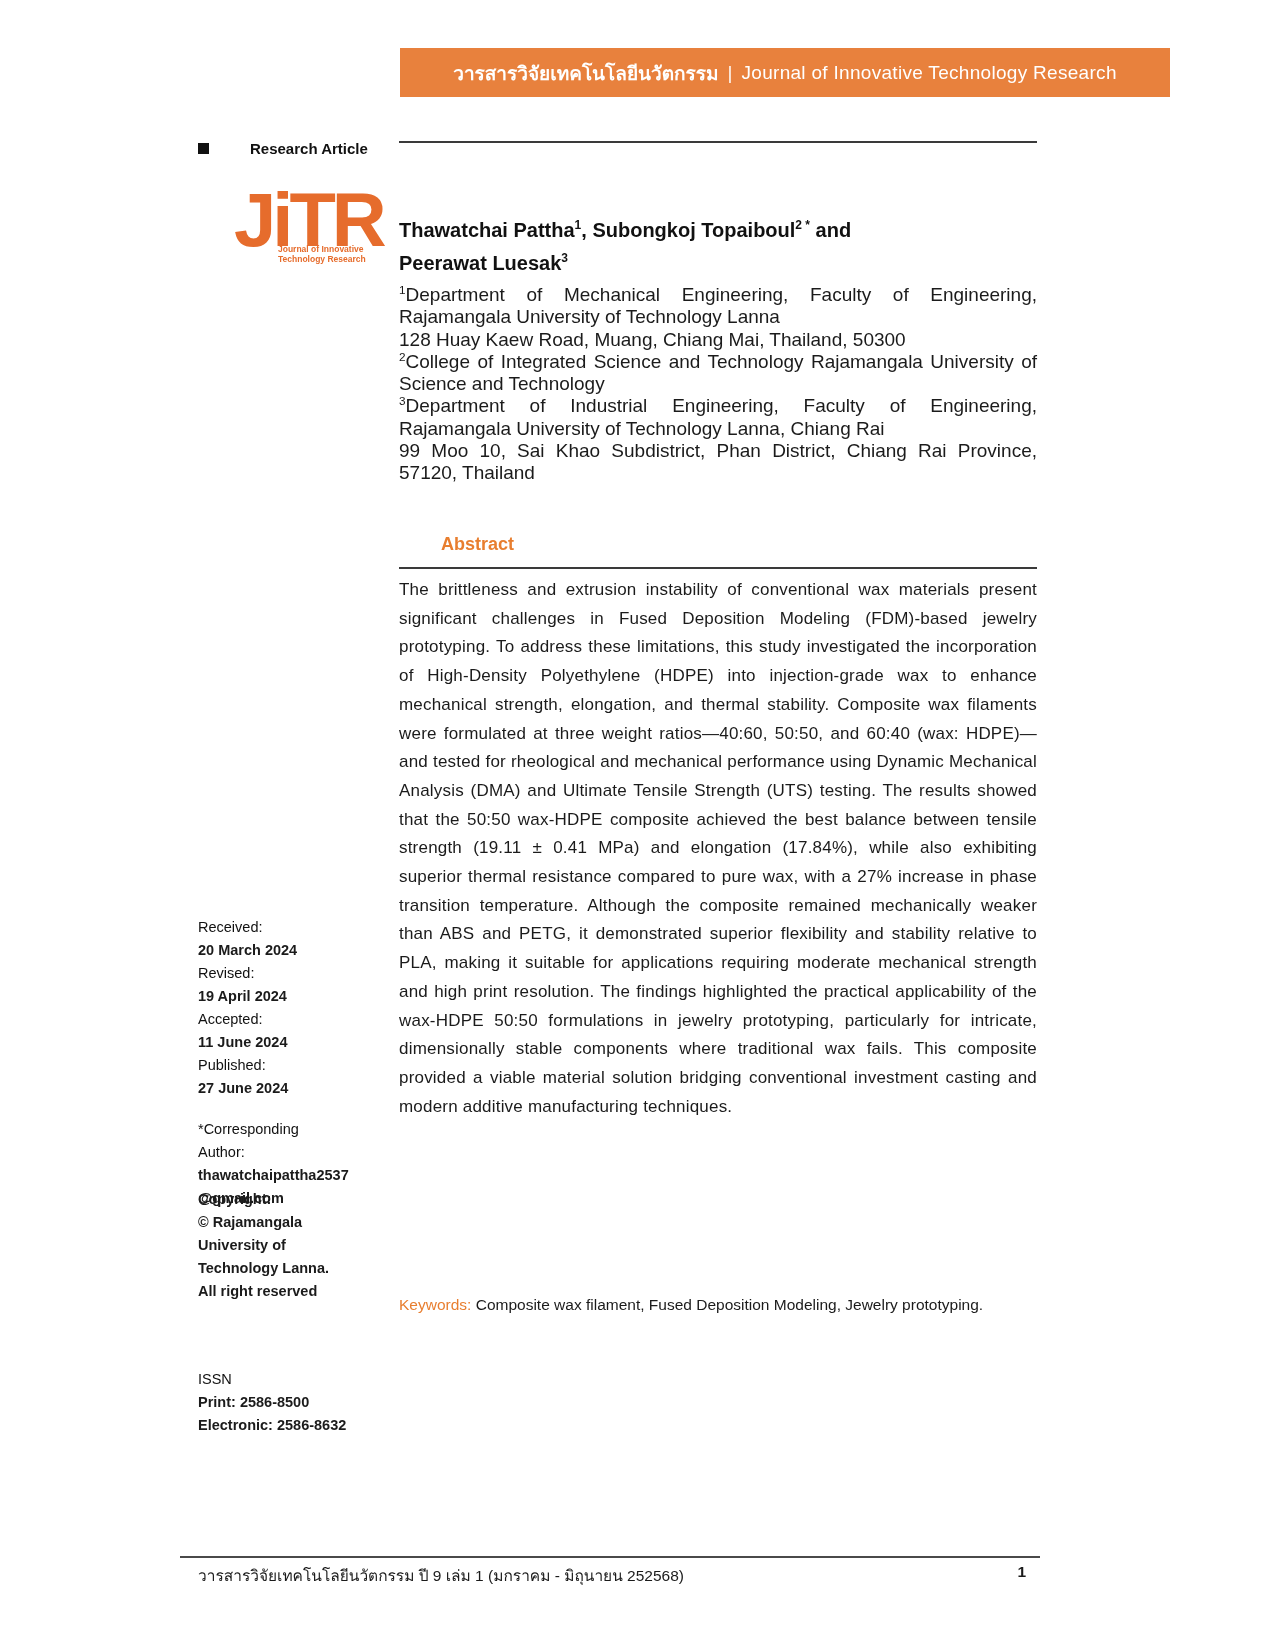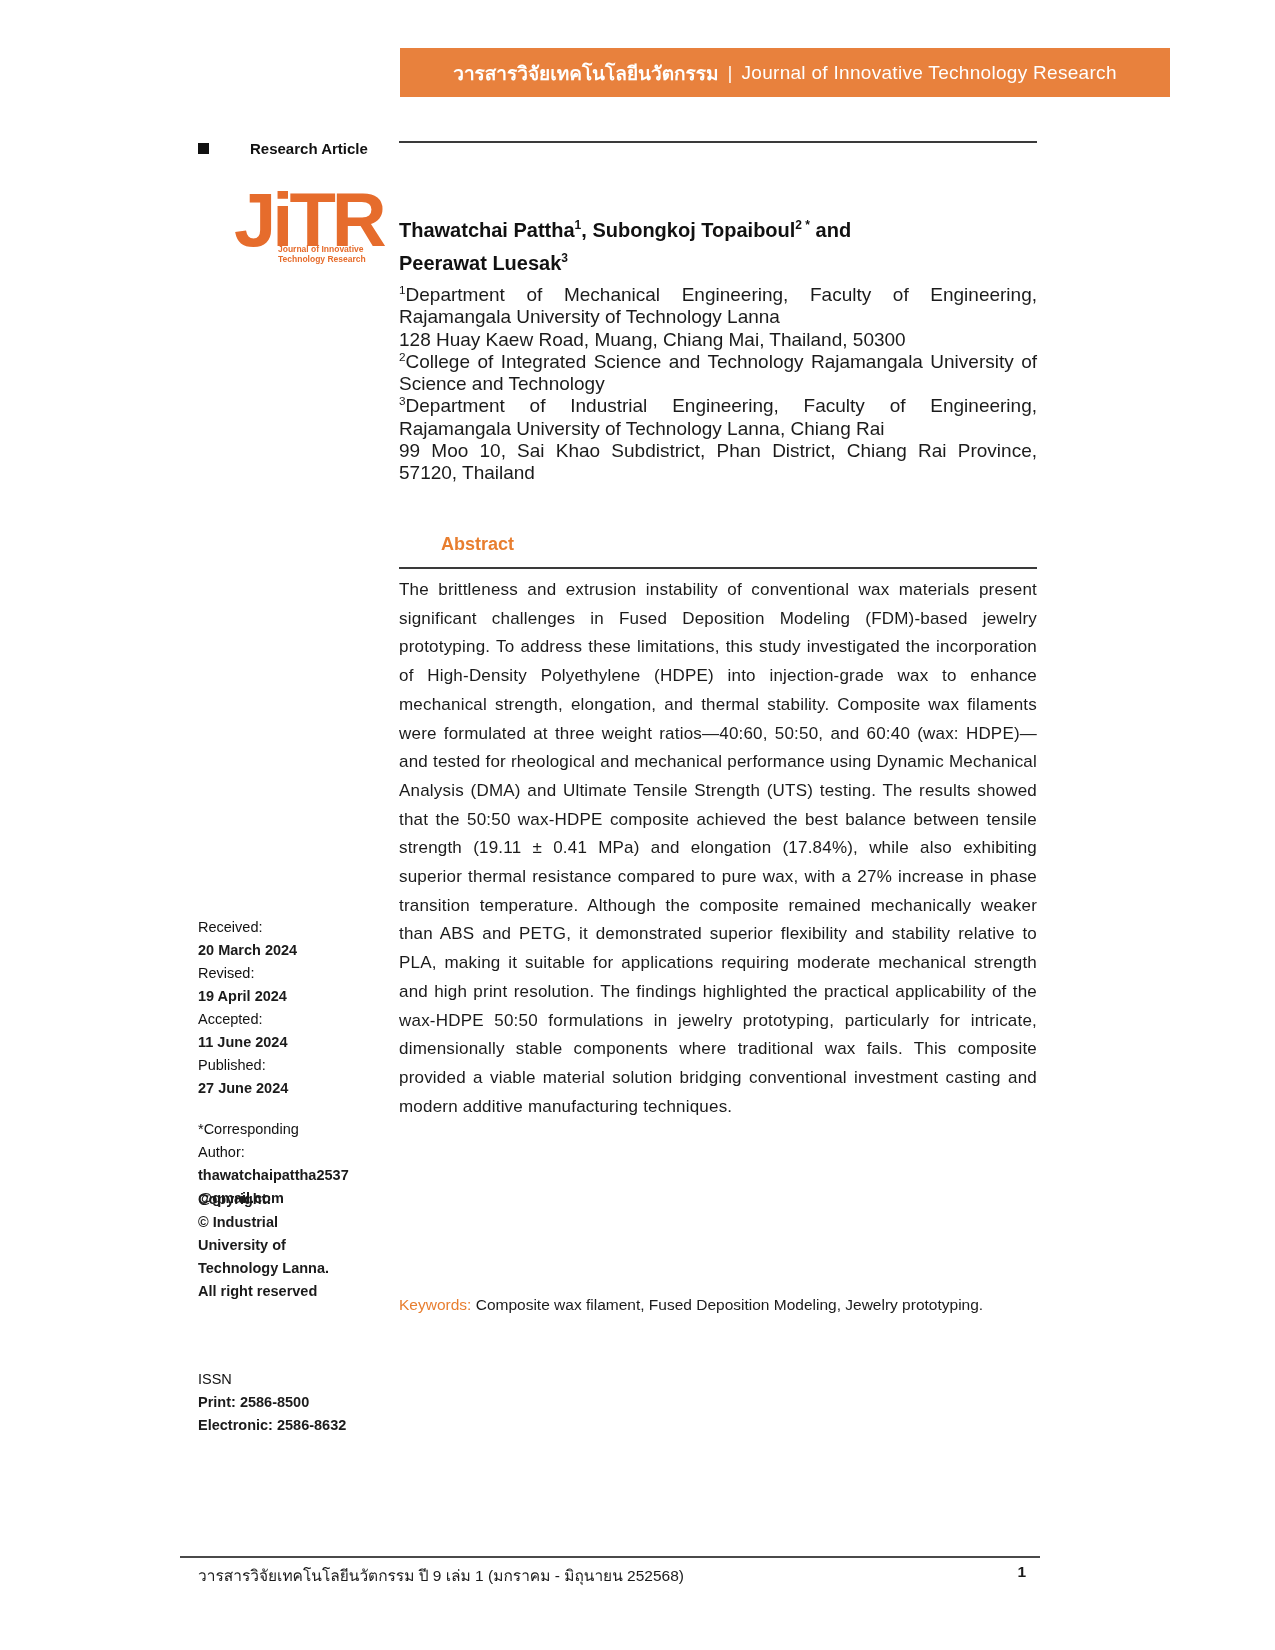--- a/index.html
+++ b/index.html
@@ -155,21 +155,21 @@
 
   <div class="sb corresponding">
     <div class="sb-label">*Corresponding</div>
     <div class="sb-label">Author:</div>
     <div class="sb-value">thawatchaipattha2537</div>
     <div class="sb-value">@gmail.com</div>
   </div>
 
   <div class="sb copyright">
     <div class="sb-value">Copyright:</div>
-    <div class="sb-value">© Industrial</div>
+    <div class="sb-value">© Rajamangala</div>
     <div class="sb-value">University of</div>
     <div class="sb-value">Technology Lanna.</div>
     <div class="sb-value">All right reserved</div>
   </div>
 
   <div class="sb issn">
     <div class="sb-label">ISSN</div>
     <div class="sb-value">Print: 2586-8500</div>
     <div class="sb-value">Electronic: 2586-8632</div>
   </div>

